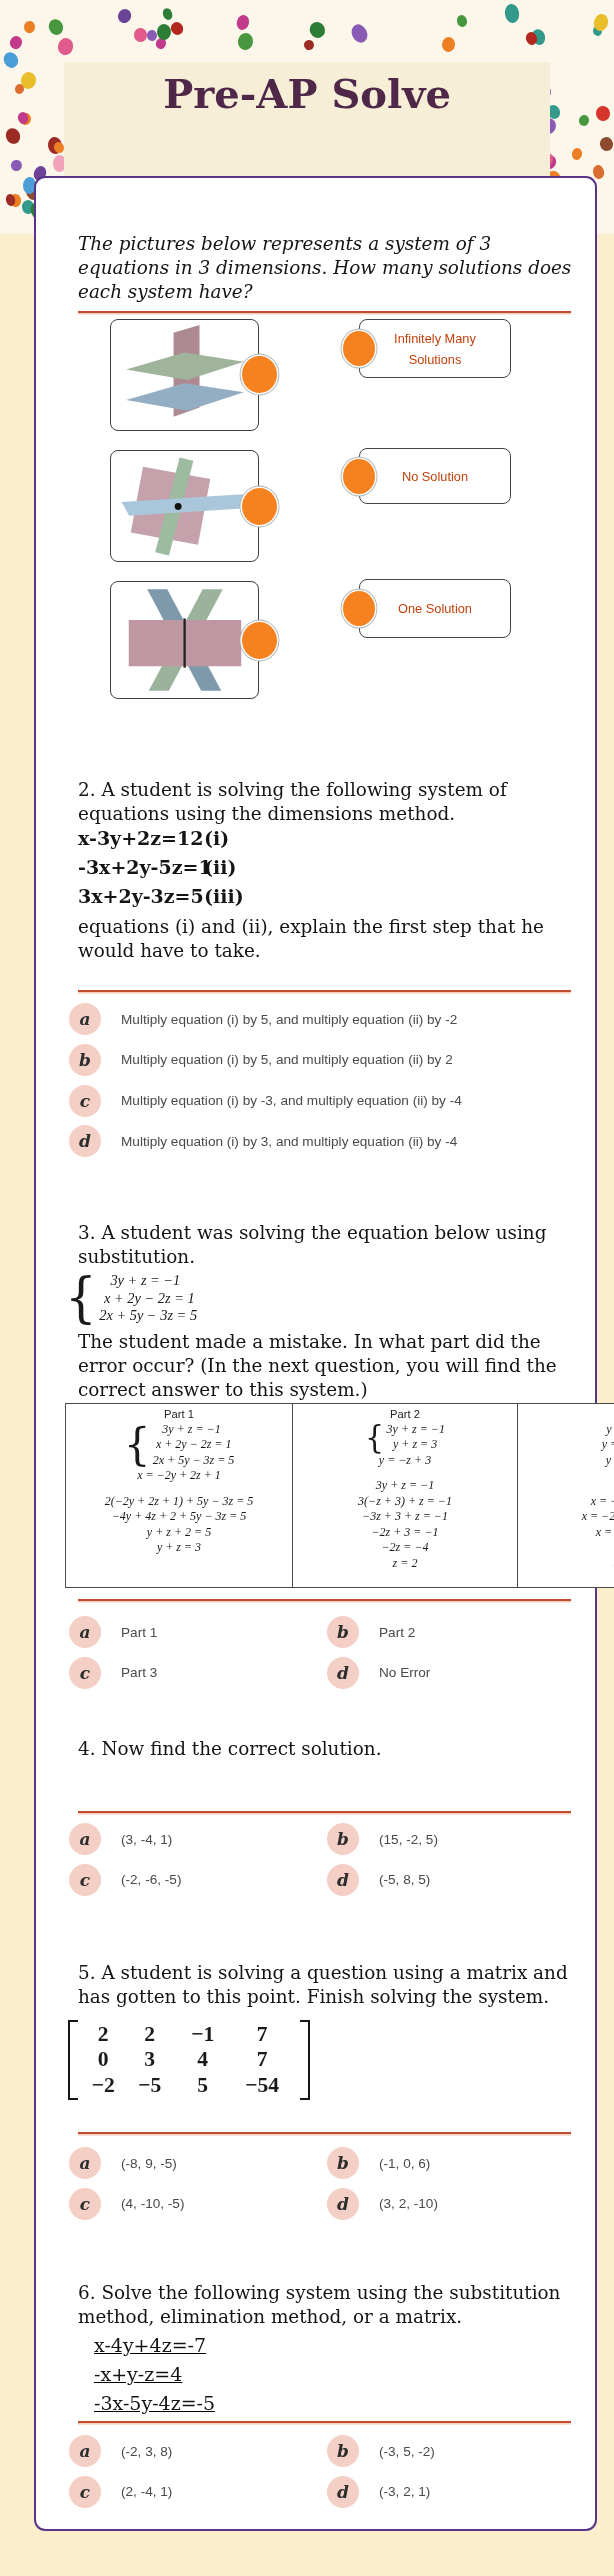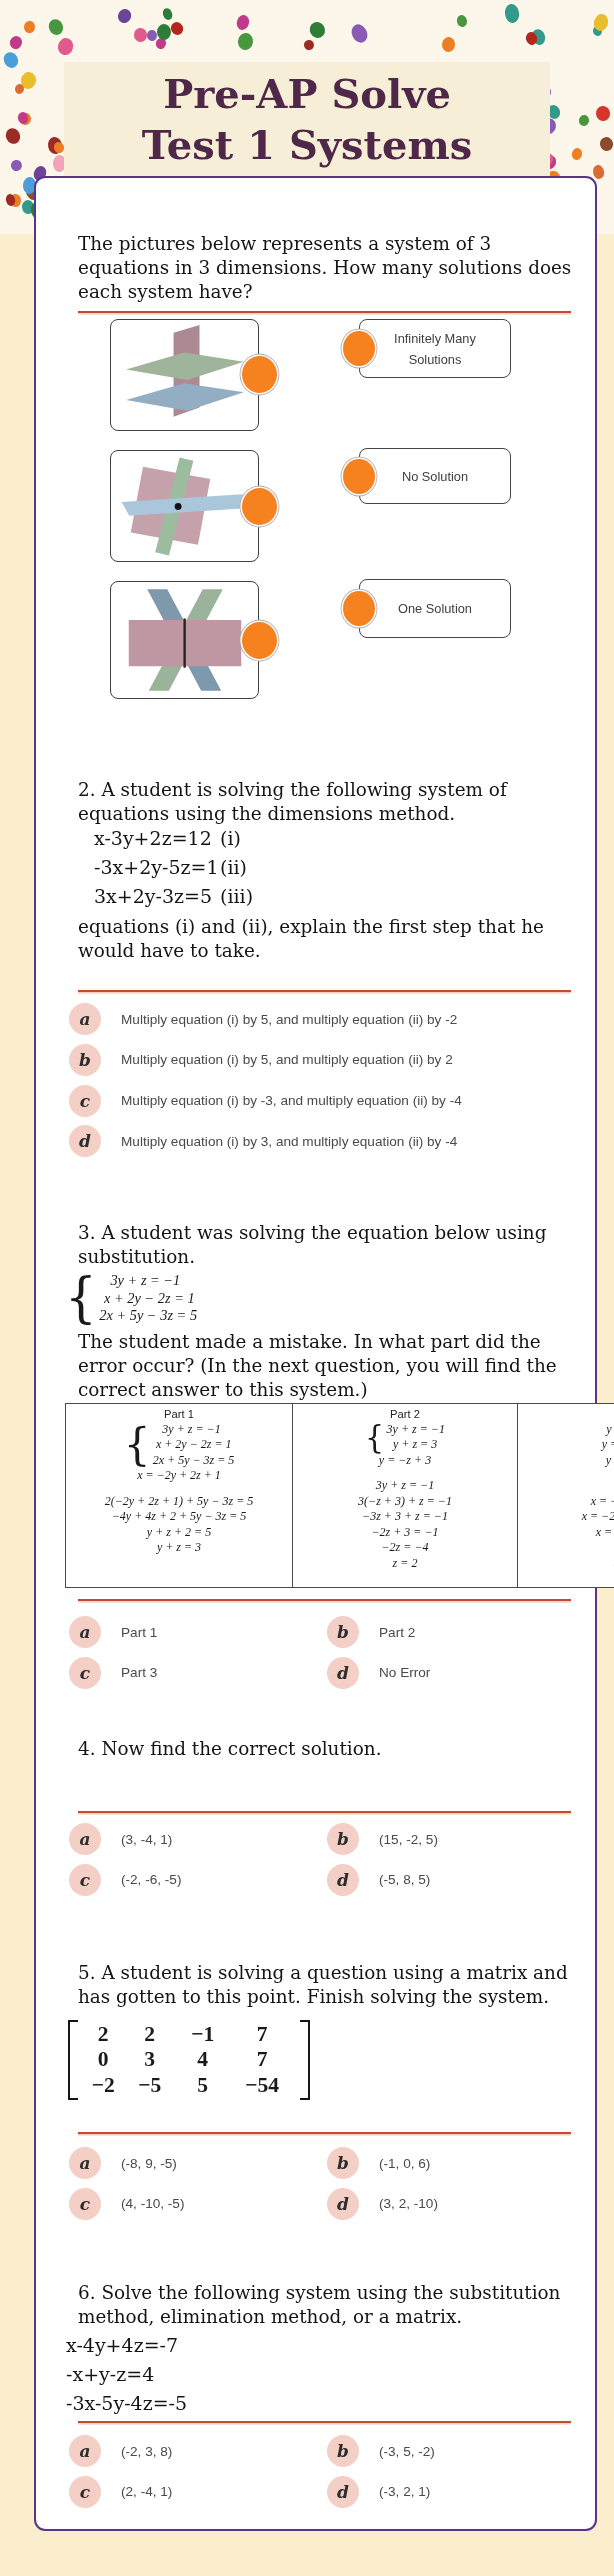--- a/index.html
+++ b/index.html
@@ -34,21 +34,21 @@
   }
   .divider{position:absolute;height:1.6px;background:#c34b30;box-shadow:0 1.6px 0 rgba(232,150,110,0.45);}
   
   .imgbox{
     position:absolute;background:#fff;border:1.6px solid #3f3f3f;border-radius:8px;
     box-sizing:border-box;display:flex;align-items:center;justify-content:center;
   }
   .ansbox{
     position:absolute;background:#fff;border:1.6px solid #454545;border-radius:8px;
     box-sizing:border-box;display:flex;align-items:center;justify-content:center;
-    text-align:center;font-size:12.8px;line-height:21px;color:#404040;padding:1.6px 11.2px;
+    text-align:center;font-size:12.8px;line-height:21px;color:#c2410c;padding:1.6px 11.2px;
   }
   .oval{
     position:absolute;background:#f5821e;border-radius:50%;
     box-shadow:0 0 0 1.6px rgba(255,255,255,0.95),0 0 0 2.4px #aaaaaa;
     z-index:6;
   }
   
   .eqrow{display:flex;font-family:"DejaVu Serif",serif;font-size:19px;color:#141414;height:29px;align-items:flex-start;}
   .eqrow .eq{width:126px;white-space:pre;}
   .eqrow .lbl{white-space:pre;}
@@ -219,26 +219,25 @@
     <div class="dot" style="width: 9.8px; height: 10.6px; left: 156px; top: 38px; background: rgb(194, 58, 138); transform: rotate(18deg);"></div>
     <div class="dot" style="width: 14px; height: 16px; left: 157px; top: 24px; background: rgb(46, 125, 54); transform: rotate(1deg);"></div>
     <div class="dot" style="width: 12.7px; height: 13.6px; left: 134px; top: 28px; background: rgb(224, 90, 140); transform: rotate(-1deg);"></div>
     <div class="dot" style="width: 14.4px; height: 17.4px; left: 483px; top: 63px; background: rgb(242, 163, 188); transform: rotate(-29deg);"></div>
     <div class="dot" style="width: 9px; height: 10px; left: 15.4px; top: 84px; background: rgb(217, 108, 46); transform: rotate(6deg);"></div>
     <div class="dot" style="width: 10.4px; height: 11px; left: 579px; top: 115px; background: rgb(72, 151, 63); transform: rotate(11deg);"></div>
   </div>
 
 <div class="banner">
   <div class="t t1">Pre-AP Solve</div>
-  <div class="t">Test 1 Systems</div>
 </div>
 
 <div class="card">
 
-  <div class="abs prompt" style="left:42px;top:54px;">
+  <div class="abs prompt" style="left:42px;top:54px;font-style:italic;">
       <div class="line">The pictures below represents a system of 3</div>
       <div class="line">equations in 3 dimensions. How many solutions does</div>
       <div class="line">each system have?</div>
     </div>
   <div class="divider" style="left:42px;top:133px;width:493px;"></div>
 
   <div class="imgbox" style="left:74px;top:141px;width:149px;height:112px;">
     <svg width="144" height="107" viewBox="0 0 186 140">
       <polygon points="78,14 112,4 112,112 78,124" fill="#ad8a92"></polygon>
       <polygon points="16,62 92,40 170,52 96,76" fill="#9fb49a"></polygon>
@@ -270,21 +269,21 @@
   <div class="oval" style="left:206px;top:310px;width:35px;height:37px;"></div>
   <div class="oval" style="left:206px;top:444px;width:35px;height:37px;"></div>
   <div class="oval" style="left:307px;top:153px;width:32px;height:35px;"></div>
   <div class="oval" style="left:307px;top:281px;width:32px;height:35px;"></div>
   <div class="oval" style="left:307px;top:413px;width:32px;height:35px;"></div>
 
   <div class="abs prompt" style="left:42px;top:600px;">
       <div class="line">2. A student is solving the following system of</div>
       <div class="line">equations using the dimensions method.</div>
     </div>
-  <div class="abs" style="left:58px;top:649px;">
+  <div class="abs" style="left:42px;top:649px;font-weight:bold;">
       <div class="eqrow">
         <span class="eq">x-3y+2z=12</span>
         <span class="lbl">(i)</span>
       </div>
       <div class="eqrow">
         <span class="eq">-3x+2y-5z=1</span>
         <span class="lbl">(ii)</span>
       </div>
       <div class="eqrow">
         <span class="eq">3x+2y-3z=5</span>
@@ -498,21 +497,21 @@
           <span class="opt-letter">d</span>
         </span>
         <span class="opt-text">(3, 2, -10)</span>
       </div>
     </div>
 
   <div class="abs prompt" style="left:42px;top:2103px;">
       <div class="line">6. Solve the following system using the substitution</div>
       <div class="line">method, elimination method, or a matrix.</div>
     </div>
-  <div class="abs" style="left:30px;top:2153px;">
+  <div class="abs" style="left:58px;top:2153px;text-decoration:underline;">
       <div class="eqline">x-4y+4z=-7</div>
       <div class="eqline">-x+y-z=4</div>
       <div class="eqline">-3x-5y-4z=-5</div>
     </div>
   <div class="divider" style="left:42px;top:2243px;width:493px;"></div>
   <div class="options opt-grid2" style="left:33px;top:2257px;">
       <div class="opt-row">
         <span class="opt-circle">
           <span class="opt-letter">a</span>
         </span>

